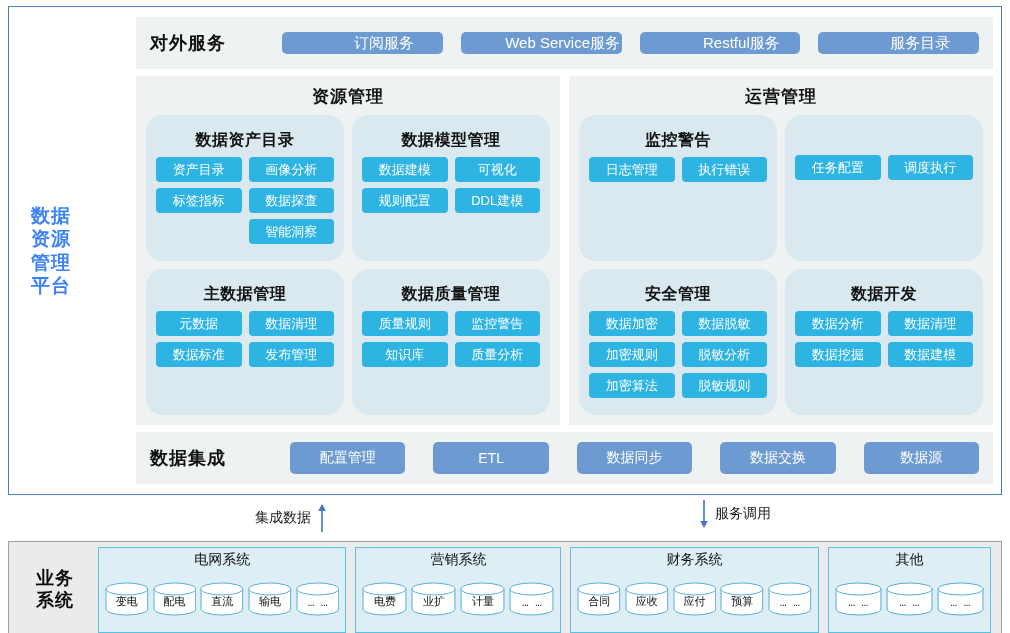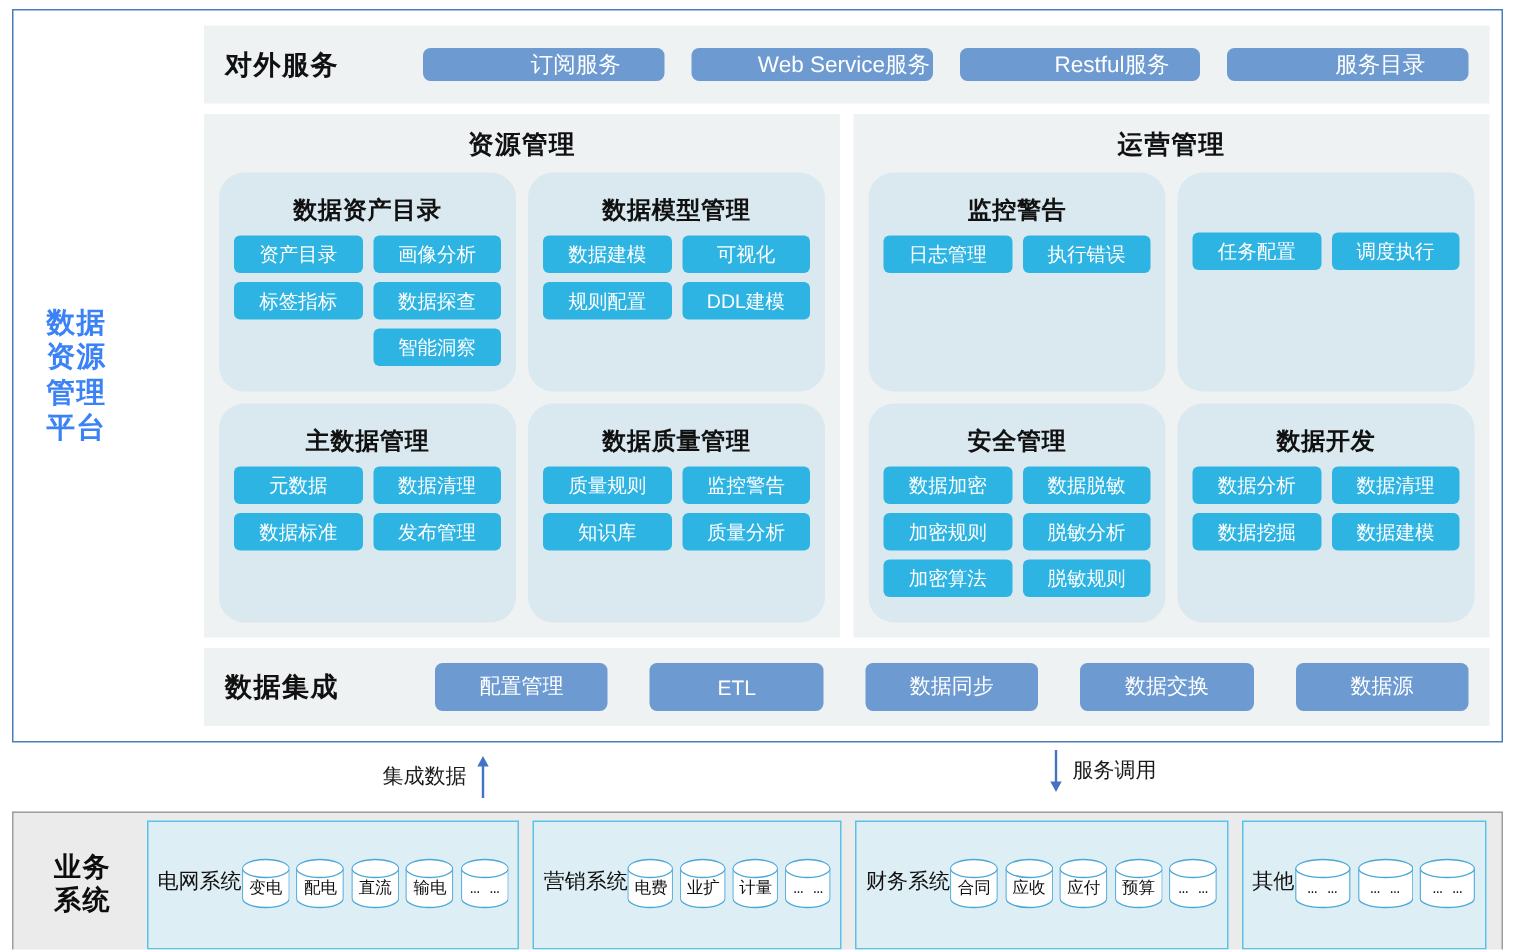--- a/index.html
+++ b/index.html
@@ -103,21 +103,21 @@
     border:1.3px solid #9e9e9e;background:#ebebeb;box-sizing:border-box;
     display:flex;align-items:center;padding:5px 10px;gap:7px;
   }
   .biz-label{
     width:72px;flex:0 0 72px;text-align:center;
     font-size:18px;font-weight:bold;color:#0d0d0d;line-height:1.2;letter-spacing:1px;
   }
   .biz-groups{display:flex;flex:1;gap:9px;height:100%;min-width:0;}
   .biz-group{
     border:1.2px solid #5bc2e7;background:#ddeef5;box-sizing:border-box;
-    display:flex;flex-direction:row;align-items:center;
+    display:flex;flex-direction:column;align-items:center;
     padding:2px 6px 5px 6px;min-width:0;
   }
   .biz-group.g-grid{flex:1.32;}
   .biz-group.g-mkt{flex:1.08;}
   .biz-group.g-fin{flex:1.32;}
   .biz-group.g-other{flex:0.84;}
   .biz-group-title{font-size:14px;color:#111;margin:1px 0 2px 0;white-space:nowrap;}
   .cyl-row{display:flex;gap:4px;flex:1;align-items:center;justify-content:center;width:100%;}
   .cyl{
     position:relative;flex:1;max-width:52px;min-width:30px;height:34px;

